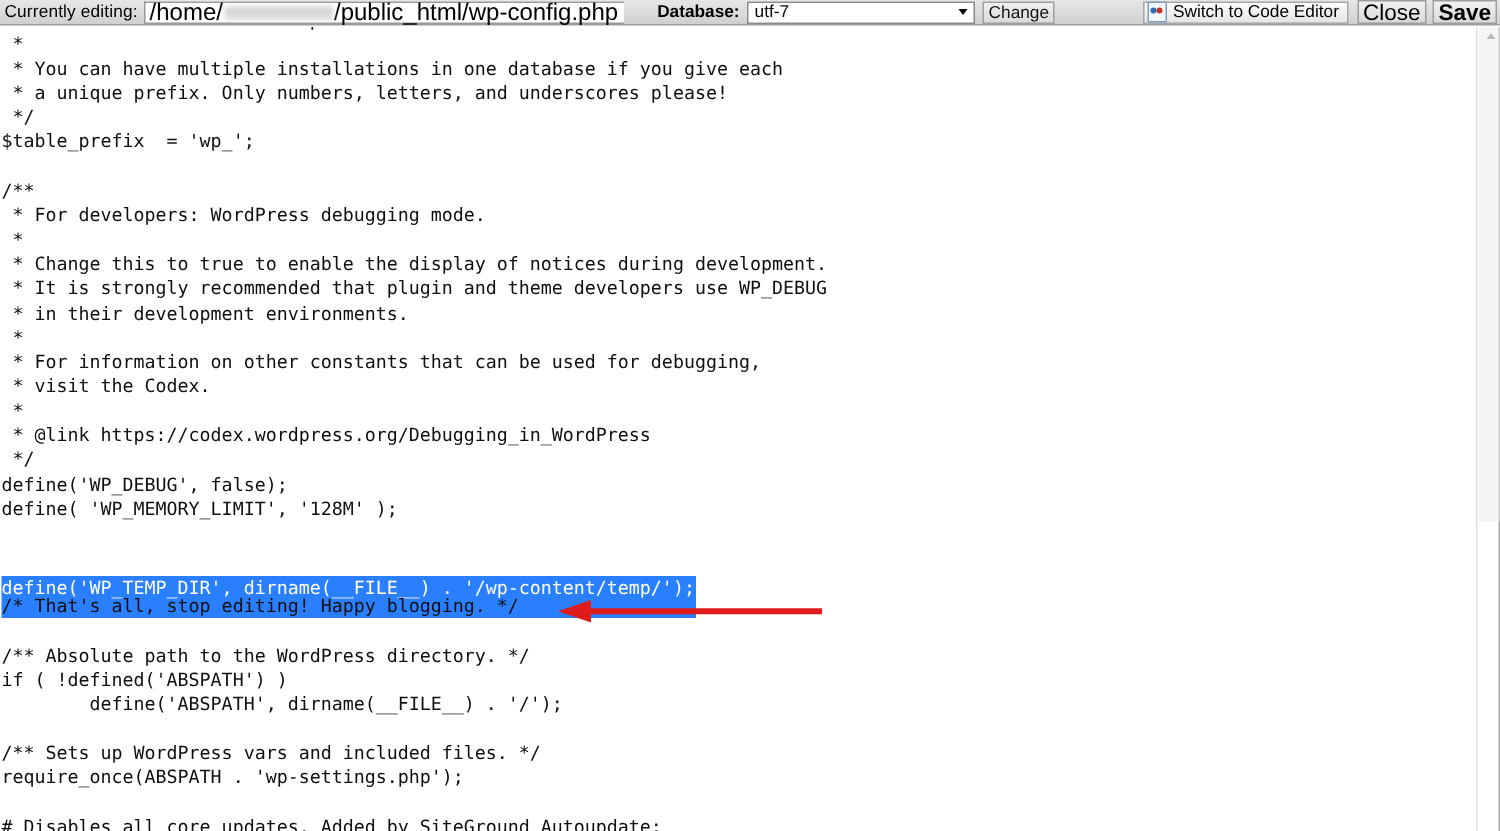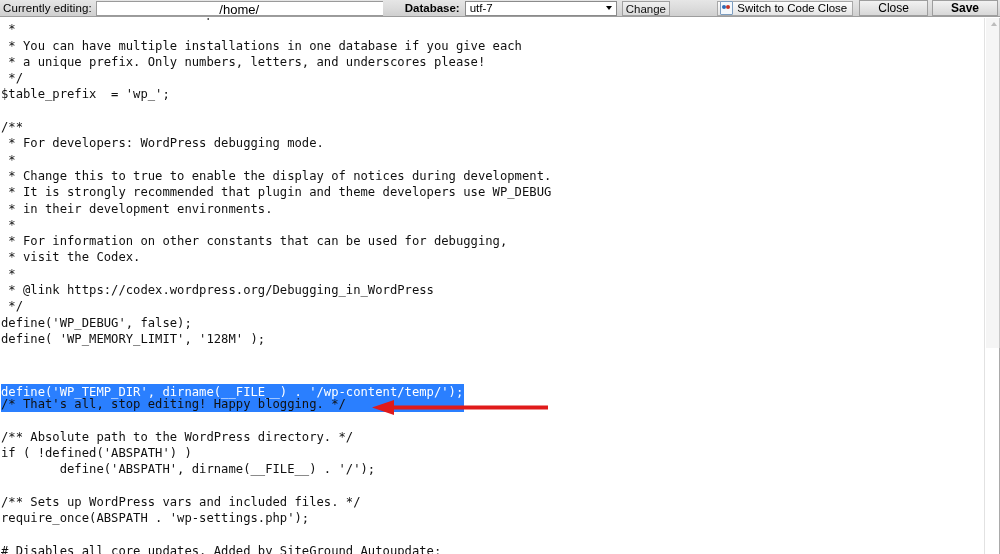--- a/index.html
+++ b/index.html
@@ -37,26 +37,25 @@
     letter-spacing: 0.1px;
   }
   .path-box {
     height: 15px;
     line-height: 15px;
     background: #ffffff;
     border: 1px solid #9a9a9a;
     border-right: none;
     margin-left: 4px;
     padding: 0 4px 0 3px;
-    font-size: 13px;
+    font-size: 16px;
     box-sizing: border-box;
     display: flex;
     align-items: center;
     min-width: 287px;
-    flex-direction: column;
   }
   .path-redacted {
     display: inline-block;
     width: 72px;
     height: 9px;
     margin: 0 1px;
     background: #d9d9d9;
     filter: blur(1.6px);
     vertical-align: middle;
   }
@@ -137,25 +136,25 @@
     content: "";
     position: absolute;
     left: 5px; top: 2.5px;
     width: 4px; height: 4px;
     border-radius: 50%;
     background: #c4342a;
   }
   .btn-close, .btn-save {
     height: 16px;
     line-height: 13px;
-    padding: 0 18px;
+    padding: 0 3px;
     background: linear-gradient(to bottom,#f2f2f2,#d8d8d8);
     border: 1px solid #9e9e9e;
     box-sizing: border-box;
-    font-size: 12px;
+    font-size: 15px;
     cursor: pointer;
     margin-right: 4px;
   }
   .btn-save {
     font-weight: bold;
     margin-right: 2px;
     text-align: right;
   }
 
   
@@ -257,21 +256,21 @@
     <span>utf-7</span>
     <span class="select-arrow"></span>
   </div>
 
   <button class="btn-plain">Change</button>
 
   <span class="tb-grow"></span>
 
   <button class="btn-code">
     <span class="code-icon"></span>
-    <span>Switch to Code Close</span>
+    <span>Switch to Code Editor</span>
   </button>
 
   <button class="btn-close">Close</button>
 
   <button class="btn-save">Save</button>
 </div>
 
 <div class="editor-wrap">
   <div class="code-area" id="code-area"><div class="sel-wrap"> * WordPress Database Table prefix.</div><div class="sel-wrap"> *</div><div class="sel-wrap"> * You can have multiple installations in one database if you give each</div><div class="sel-wrap"> * a unique prefix. Only numbers, letters, and underscores please!</div><div class="sel-wrap"> */</div><div class="sel-wrap">$table_prefix  = 'wp_';</div><div class="sel-wrap">&nbsp;</div><div class="sel-wrap">/**</div><div class="sel-wrap"> * For developers: WordPress debugging mode.</div><div class="sel-wrap"> *</div><div class="sel-wrap"> * Change this to true to enable the display of notices during development.</div><div class="sel-wrap"> * It is strongly recommended that plugin and theme developers use WP_DEBUG</div><div class="sel-wrap"> * in their development environments.</div><div class="sel-wrap"> *</div><div class="sel-wrap"> * For information on other constants that can be used for debugging,</div><div class="sel-wrap"> * visit the Codex.</div><div class="sel-wrap"> *</div><div class="sel-wrap"> * @link https://codex.wordpress.org/Debugging_in_WordPress</div><div class="sel-wrap"> */</div><div class="sel-wrap">define('WP_DEBUG', false);</div><div class="sel-wrap">define( 'WP_MEMORY_LIMIT', '128M' );</div><div class="sel-wrap">&nbsp;</div><div class="sel-wrap"><span class="ln sel" style="background: rgb(42, 127, 255); color: rgb(255, 255, 255);">define('WP_TEMP_DIR', dirname(__FILE__) . '/wp-content/temp/');</span></div><div class="sel-wrap">&nbsp;</div><div class="sel-wrap">/* That's all, stop editing! Happy blogging. */</div><div class="sel-wrap">&nbsp;</div><div class="sel-wrap">/** Absolute path to the WordPress directory. */</div><div class="sel-wrap">if ( !defined('ABSPATH') )</div><div class="sel-wrap">        define('ABSPATH', dirname(__FILE__) . '/');</div><div class="sel-wrap">&nbsp;</div><div class="sel-wrap">/** Sets up WordPress vars and included files. */</div><div class="sel-wrap">require_once(ABSPATH . 'wp-settings.php');</div><div class="sel-wrap">&nbsp;</div><div class="sel-wrap"># Disables all core updates. Added by SiteGround Autoupdate;</div></div>
 </div>

